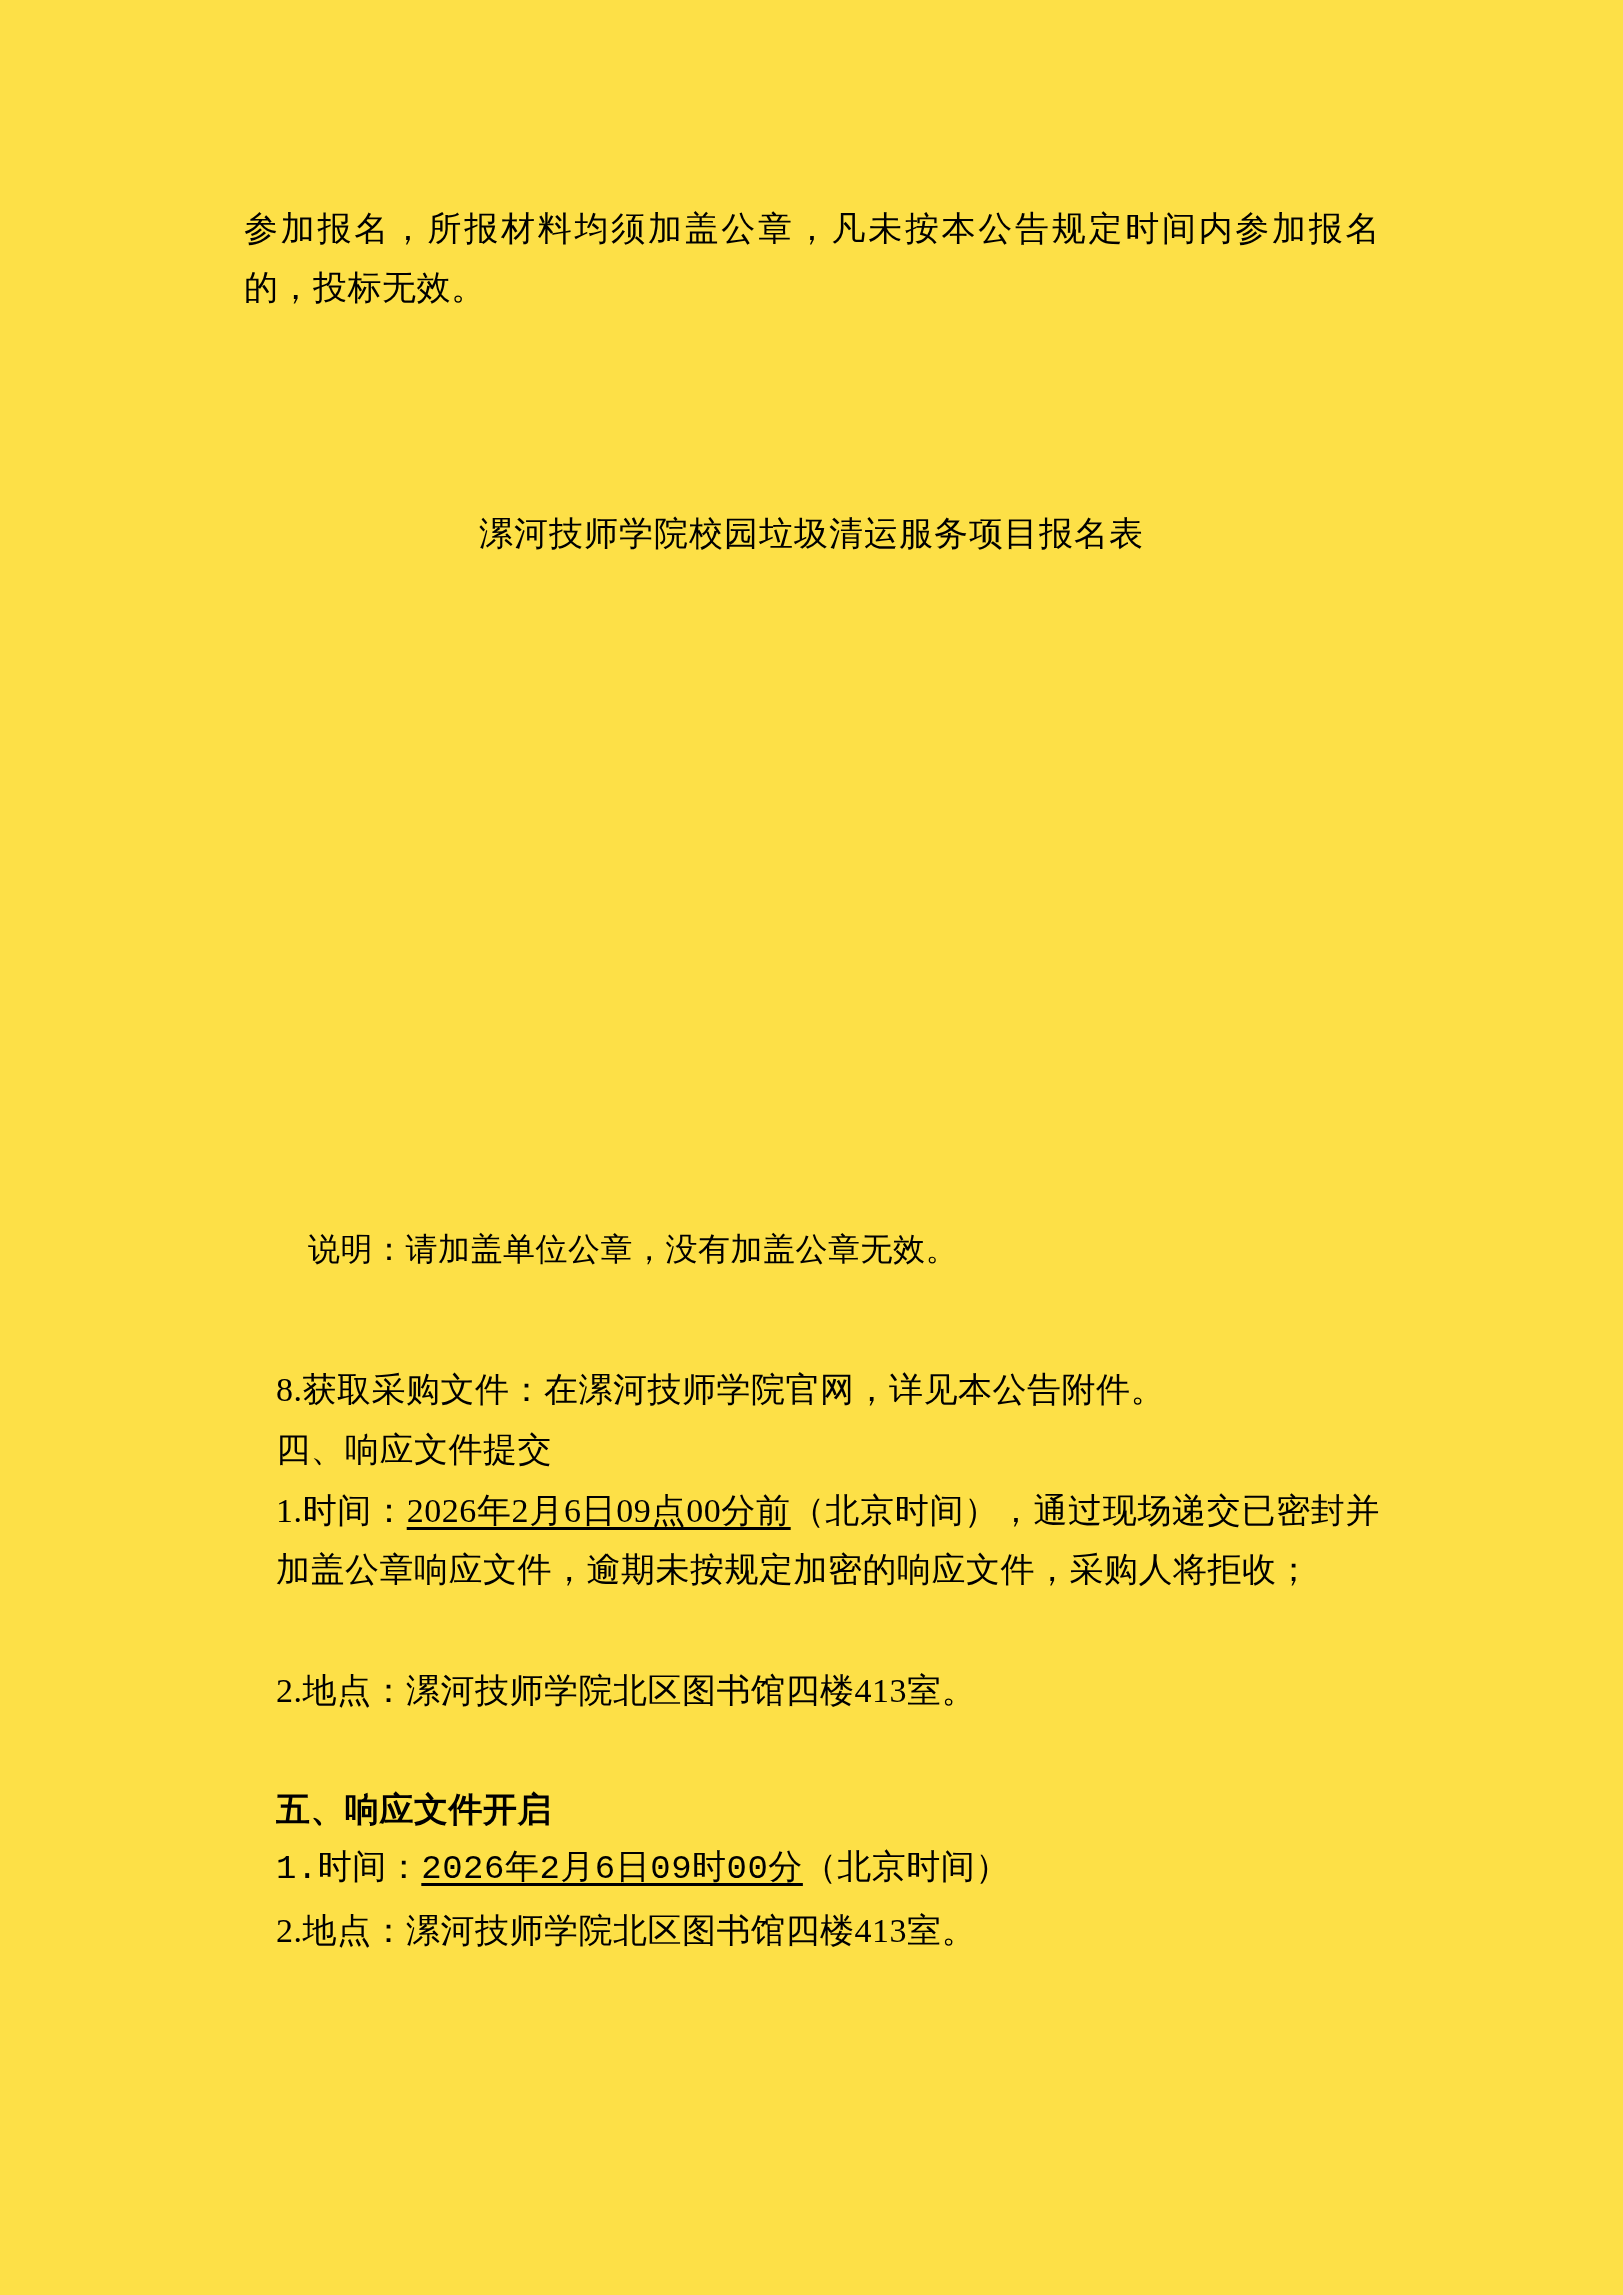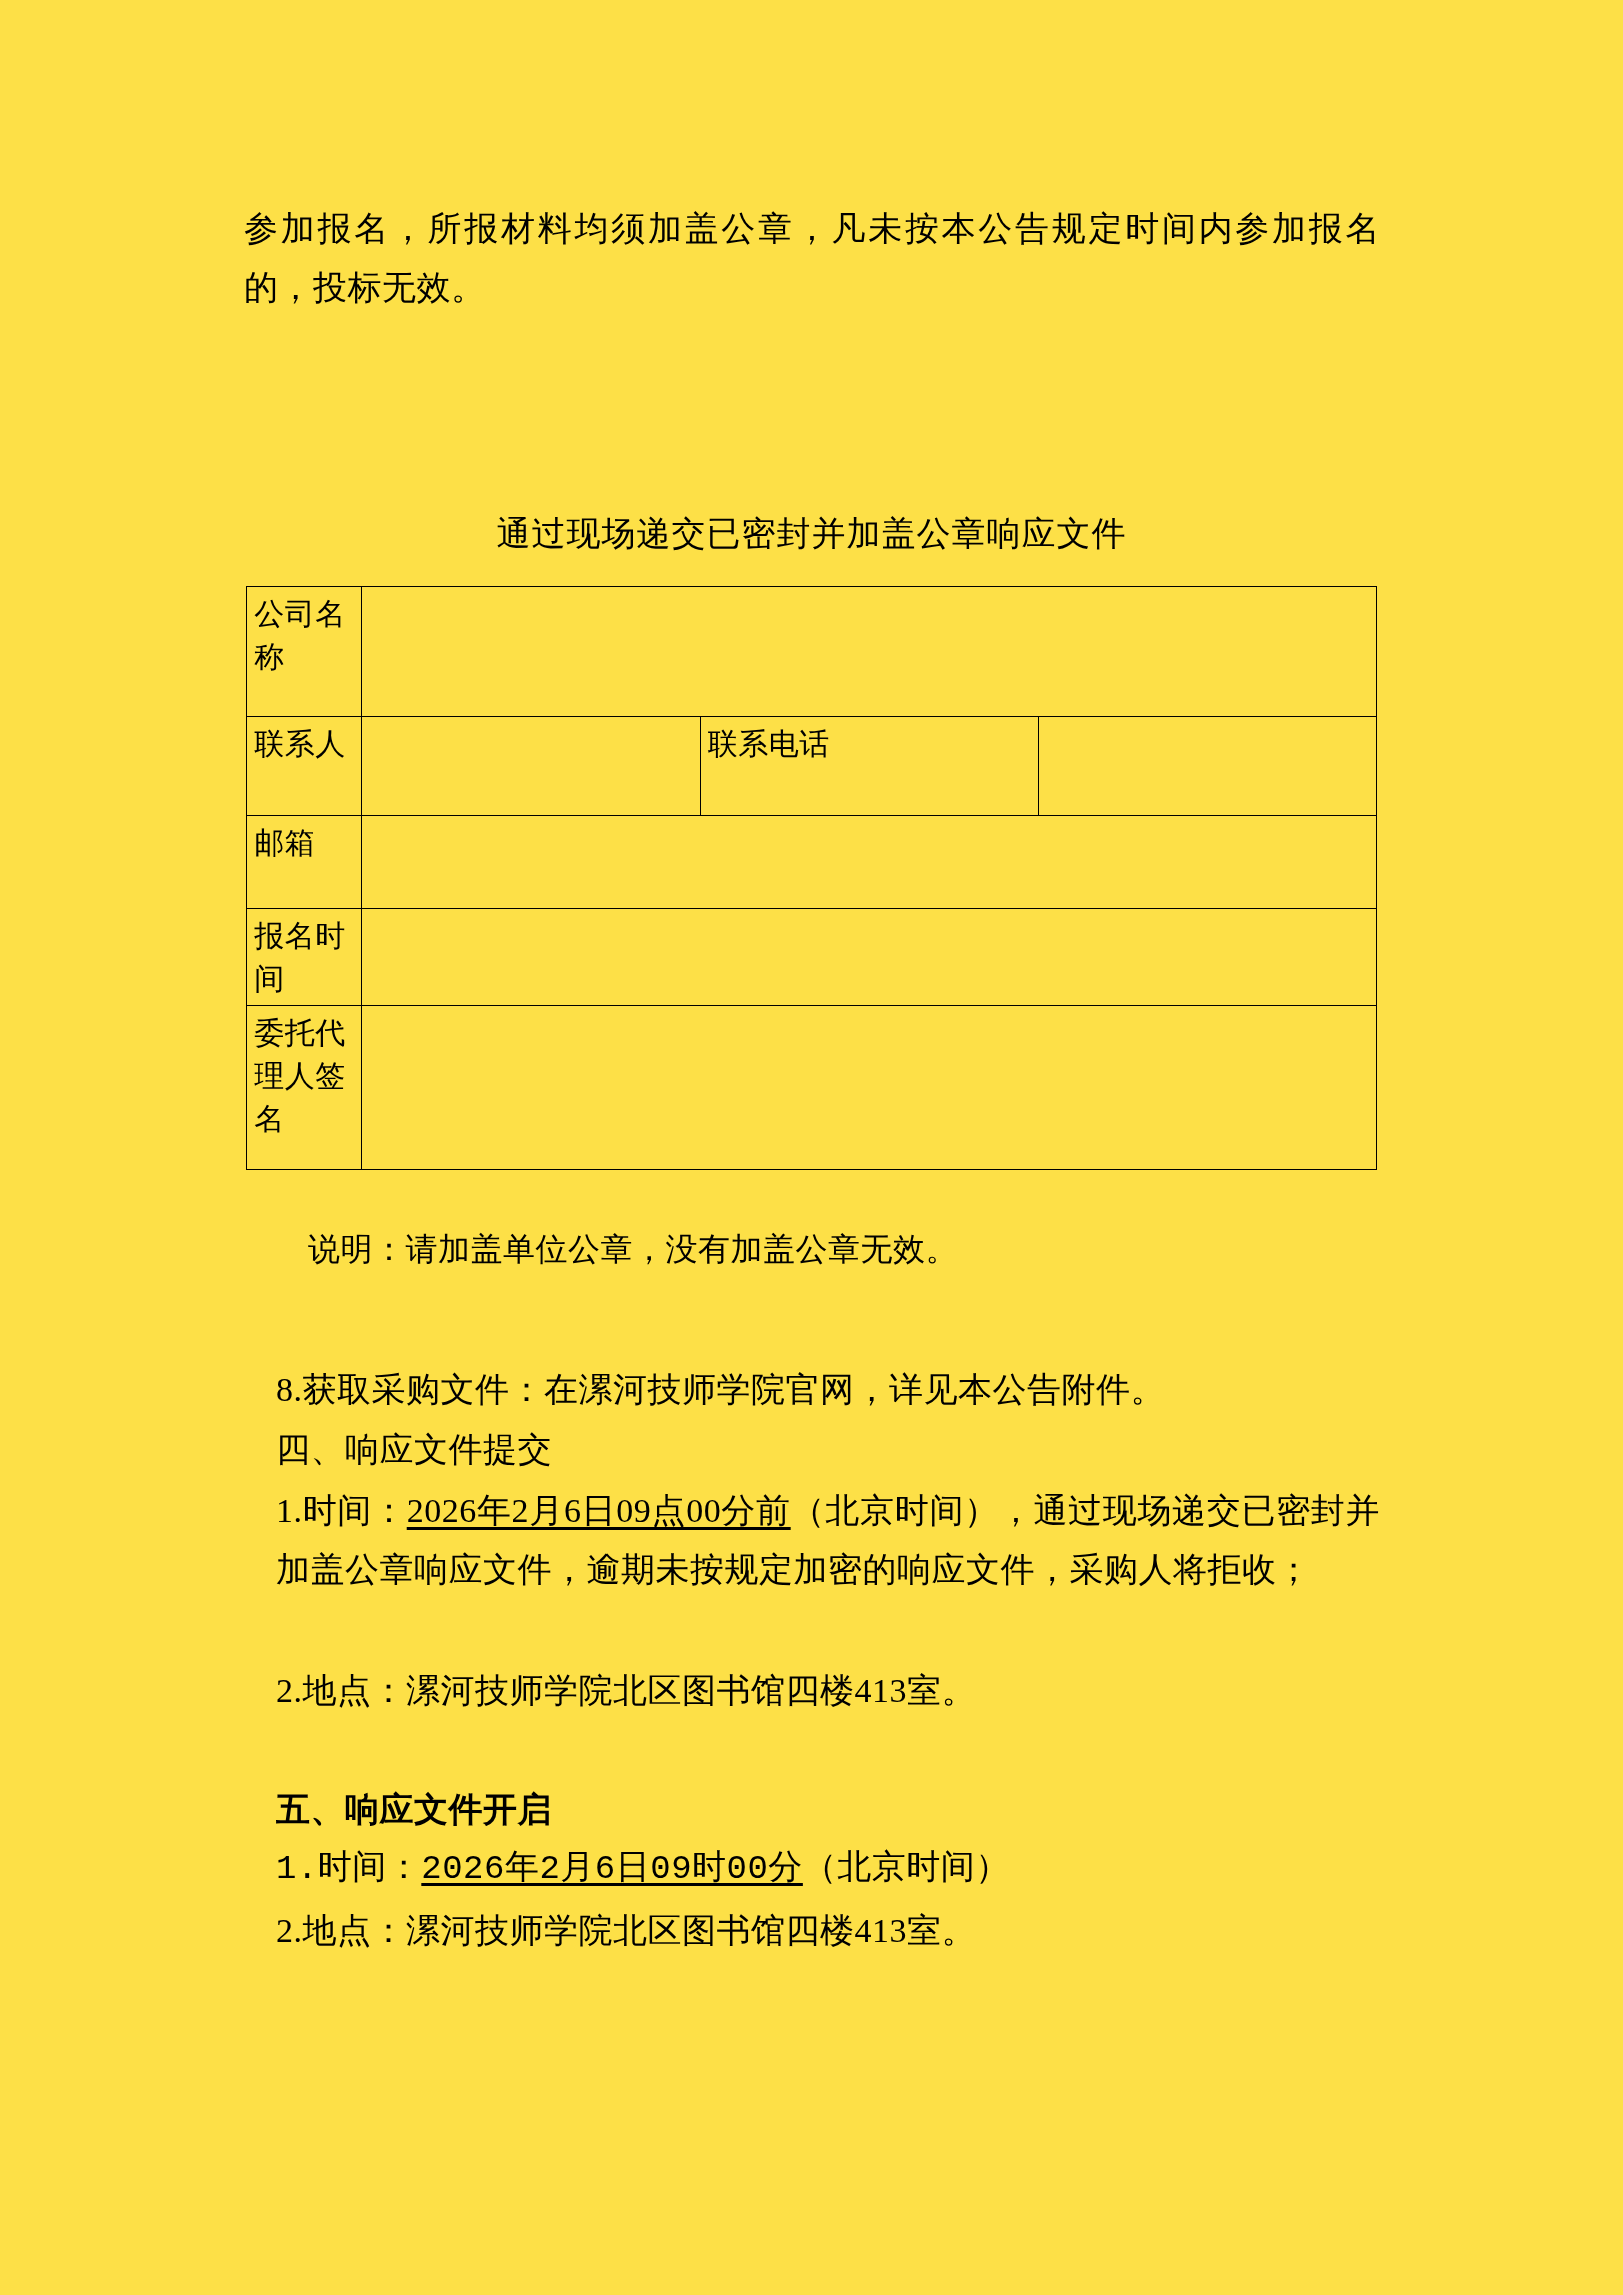--- a/index.html
+++ b/index.html
@@ -85,48 +85,22 @@
 
   .nowrap { white-space: nowrap; }
 </style>
 </head>
 <body>
 
 <div class="page">
 
   <div class="para para-justify" style="left:244px; top:199px; width:1136px;">参加报名，所报材料均须加盖公章，凡未按本公告规定时间内参加报名的，投标无效。</div>
 
-  <div class="table-title" style="top:511px;">通过现场递交已密封并加盖公章响应文件</div>
+  <div class="table-title" style="top:511px;">漯河技师学院校园垃圾清运服务项目报名表</div>
 
-  <table class="reg-table" style="left:246px; top:586px; width:1131px;">
-    <tbody>
-      <tr>
-        <td class="label">公司名称</td>
-        <td class="value" colspan="3" style="height:119px;"></td>
-      </tr>
-      <tr>
-        <td class="label">联系人</td>
-        <td class="value" style="width:449px; height:88px;"></td>
-        <td class="label" style="width:56px;">联系电话</td>
-        <td class="value"></td>
-      </tr>
-      <tr>
-        <td class="label">邮箱</td>
-        <td class="value" colspan="3" style="height:81px;"></td>
-      </tr>
-      <tr>
-        <td class="label">报名时间</td>
-        <td class="value" colspan="3" style="height:79px;"></td>
-      </tr>
-      <tr>
-        <td class="label">委托代理人签名</td>
-        <td class="value" colspan="3" style="height:153px;"></td>
-      </tr>
-    </tbody>
-  </table>
 
   <div class="note" style="left:308px; top:1227px; width:1074px;">说明：请加盖单位公章，没有加盖公章无效。</div>
 
   <div class="para" style="left:276px; top:1360px; width:1104px;">8.获取采购文件：在漯河技师学院官网，详见本公告附件。</div>
 
   <div class="para" style="left:276px; top:1420px; width:1104px;">四、响应文件提交</div>
 
   <div class="para para-justify" style="left:276px; top:1481px; width:1104px; text-indent:0;"><span>1.时间：</span><span class="u nowrap">2026年2月6日09点00分前</span><span>（北京时间），通过现场递交已密封并加盖公章响应文件，逾期未按规定加密的响应文件，采购人将拒收；</span></div>
 
   <div class="para" style="left:276px; top:1661px; width:1104px;">2.地点：漯河技师学院北区图书馆四楼413室。</div>

